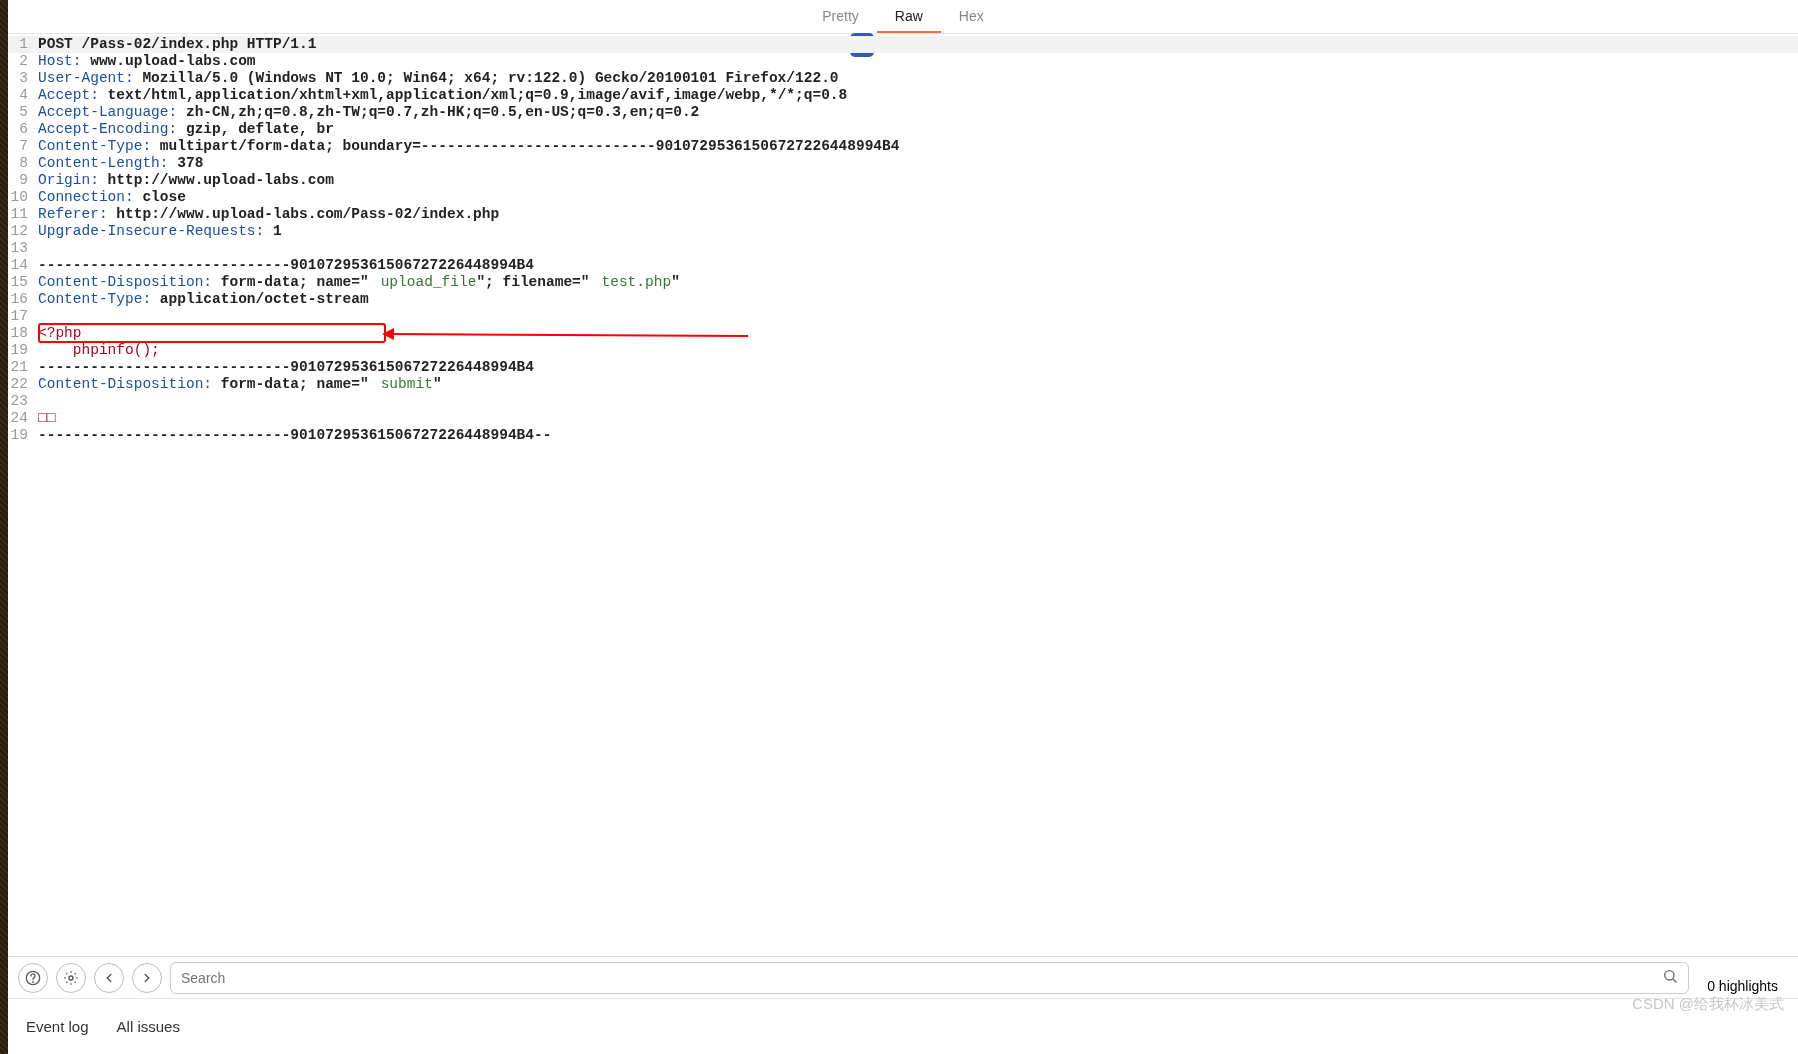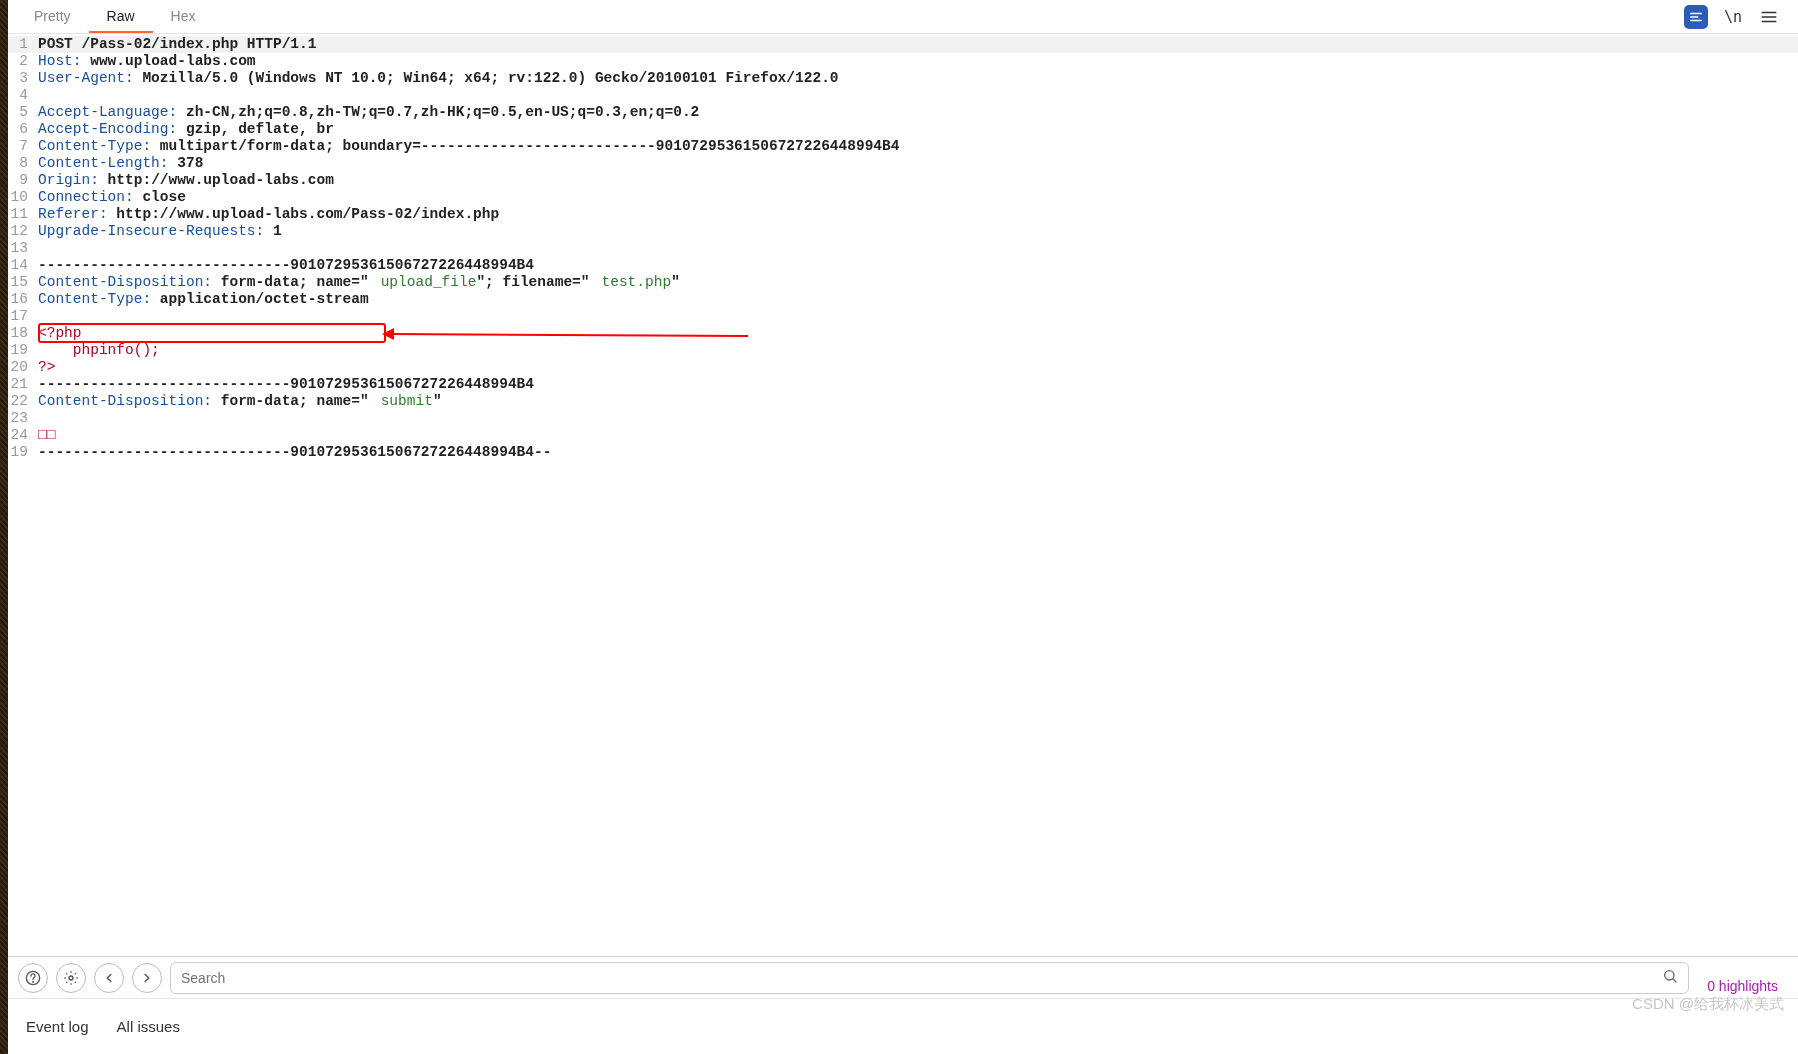--- a/index.html
+++ b/index.html
@@ -24,20 +24,21 @@
     display: flex;
     flex-direction: column;
     background: #fff;
   }
   .tabbar {
     display: flex;
     align-items: center;
     height: 34px;
     border-bottom: 1px solid #e5e5e5;
     padding: 0 8px;
+    flex-direction: column;
   }
   .tabbar .tabs { display: flex; gap: 0; }
   .tab {
     padding: 8px 18px 7px 18px;
     color: #888;
     font-size: 14px;
     cursor: pointer;
     border-bottom: 2px solid transparent;
   }
   .tab.active {
@@ -133,21 +134,21 @@
   }
   .search-input-wrap input {
     flex: 1;
     border: none;
     outline: none;
     font-size: 14px;
     color: #555;
     background: transparent;
   }
   .search-icon { color: #666; }
-  .highlights { color: #a21caf; font-size: 14px; padding: 0 10px; white-space: nowrap; margin-top: 16px; }
+  .highlights { color: #000000; font-size: 14px; padding: 0 10px; white-space: nowrap; margin-top: 16px; }
 
   .bottombar {
     display: flex;
     align-items: center;
     height: 56px;
     border-top: 1px solid #e5e5e5;
     padding: 0 18px;
     gap: 28px;
     font-size: 15px;
     color: #333;
@@ -190,37 +191,36 @@
             <line x1="3" y1="18" x2="21" y2="18"></line>
         </svg>
       </div>
     </div>
   </div>
 
   <div class="editor" id="editor">
       <div class="line hl"><span class="ln">1</span><span class="code"><span class="txt">POST /Pass-02/index.php HTTP/1.1</span></span></div>
       <div class="line"><span class="ln">2</span><span class="code"><span class="hdr">Host:</span><span class="txt"> www.upload-labs.com</span></span></div>
       <div class="line"><span class="ln">3</span><span class="code"><span class="hdr">User-Agent:</span><span class="txt"> Mozilla/5.0 (Windows NT 10.0; Win64; x64; rv:122.0) Gecko/20100101 Firefox/122.0</span></span></div>
-      <div class="line"><span class="ln">4</span></div>
+      <div class="line"><span class="ln">4</span><span class="code"><span class="hdr">Accept:</span><span class="txt"> text/html,application/xhtml+xml,application/xml;q=0.9,image/avif,image/webp,*/*;q=0.8</span></span></div>
       <div class="line"><span class="ln">5</span><span class="code"><span class="hdr">Accept-Language:</span><span class="txt"> zh-CN,zh;q=0.8,zh-TW;q=0.7,zh-HK;q=0.5,en-US;q=0.3,en;q=0.2</span></span></div>
       <div class="line"><span class="ln">6</span><span class="code"><span class="hdr">Accept-Encoding:</span><span class="txt"> gzip, deflate, br</span></span></div>
       <div class="line"><span class="ln">7</span><span class="code"><span class="hdr">Content-Type:</span><span class="txt"> multipart/form-data; boundary=---------------------------90107295361506727226448994B4</span></span></div>
       <div class="line"><span class="ln">8</span><span class="code"><span class="hdr">Content-Length:</span><span class="txt"> 378</span></span></div>
       <div class="line"><span class="ln">9</span><span class="code"><span class="hdr">Origin:</span><span class="txt"> http://www.upload-labs.com</span></span></div>
       <div class="line"><span class="ln">10</span><span class="code"><span class="hdr">Connection:</span><span class="txt"> close</span></span></div>
       <div class="line"><span class="ln">11</span><span class="code"><span class="hdr">Referer:</span><span class="txt"> http://www.upload-labs.com/Pass-02/index.php</span></span></div>
       <div class="line"><span class="ln">12</span><span class="code"><span class="hdr">Upgrade-Insecure-Requests:</span><span class="txt"> 1</span></span></div>
       <div class="line"><span class="ln">13</span><span class="code"><span class="txt"></span></span></div>
       <div class="line"><span class="ln">14</span><span class="code"><span class="txt">-----------------------------90107295361506727226448994B4</span></span></div>
       <div class="line"><span class="ln">15</span><span class="code"><span class="hdr">Content-Disposition:</span><span class="txt"> form-data; name="</span><span class="str">upload_file</span><span class="txt">"; filename="</span><span class="str">test.php</span><span class="txt">"</span></span></div>
       <div class="line"><span class="ln">16</span><span class="code"><span class="hdr">Content-Type:</span><span class="txt"> application/octet-stream</span></span></div>
       <div class="line"><span class="ln">17</span><span class="code"><span class="txt"></span></span></div>
       <div class="line"><span class="ln">18</span><span class="code"><span class="php">&lt;?php</span></span></div>
       <div class="line"><span class="ln">19</span><span class="code"><span class="php">    phpinfo();</span></span></div>
-      <div class="line"><span class="ln">20</span><span class="code"><span class="php">?&gt;</span></span></div>
       <div class="line"><span class="ln">21</span><span class="code"><span class="txt">-----------------------------90107295361506727226448994B4</span></span></div>
       <div class="line"><span class="ln">22</span><span class="code"><span class="hdr">Content-Disposition:</span><span class="txt"> form-data; name="</span><span class="str">submit</span><span class="txt">"</span></span></div>
       <div class="line"><span class="ln">23</span><span class="code"><span class="txt"></span></span></div>
       <div class="line"><span class="ln">24</span><span class="code"><span class="boxchar">□□</span></span></div>
       <div class="line"><span class="ln">19</span><span class="code"><span class="txt">-----------------------------90107295361506727226448994B4--</span></span></div>
 
     <div class="annot-box" id="annot-box" style="left: 30px; top: 289px; width: 348px; height: 20px;"></div>
     <svg class="annot-arrow" id="annot-arrow" width="760" height="40" style="left: 0px; top: 280px;">
       <defs>
         <marker id="ah" markerWidth="10" markerHeight="10" refX="2" refY="3" orient="auto">

